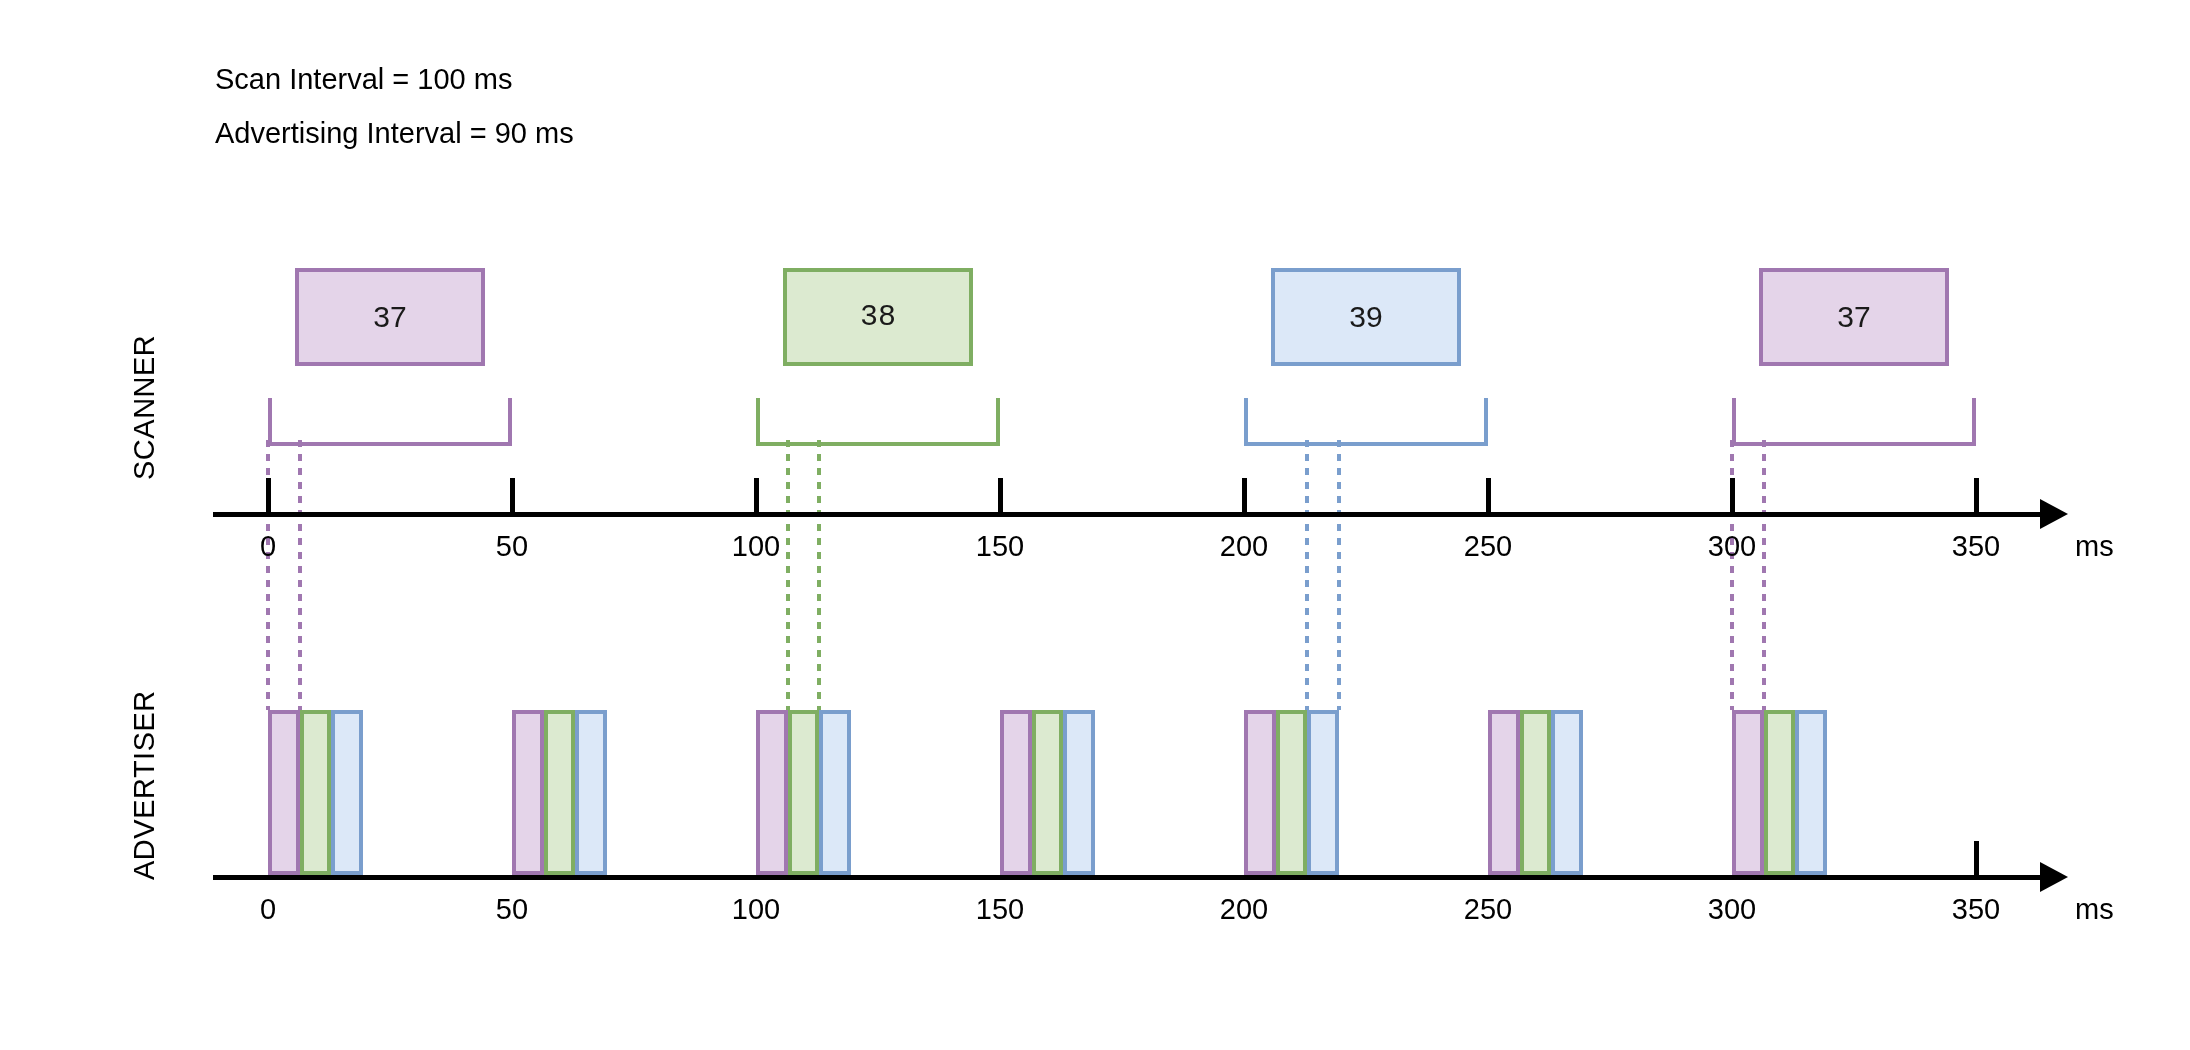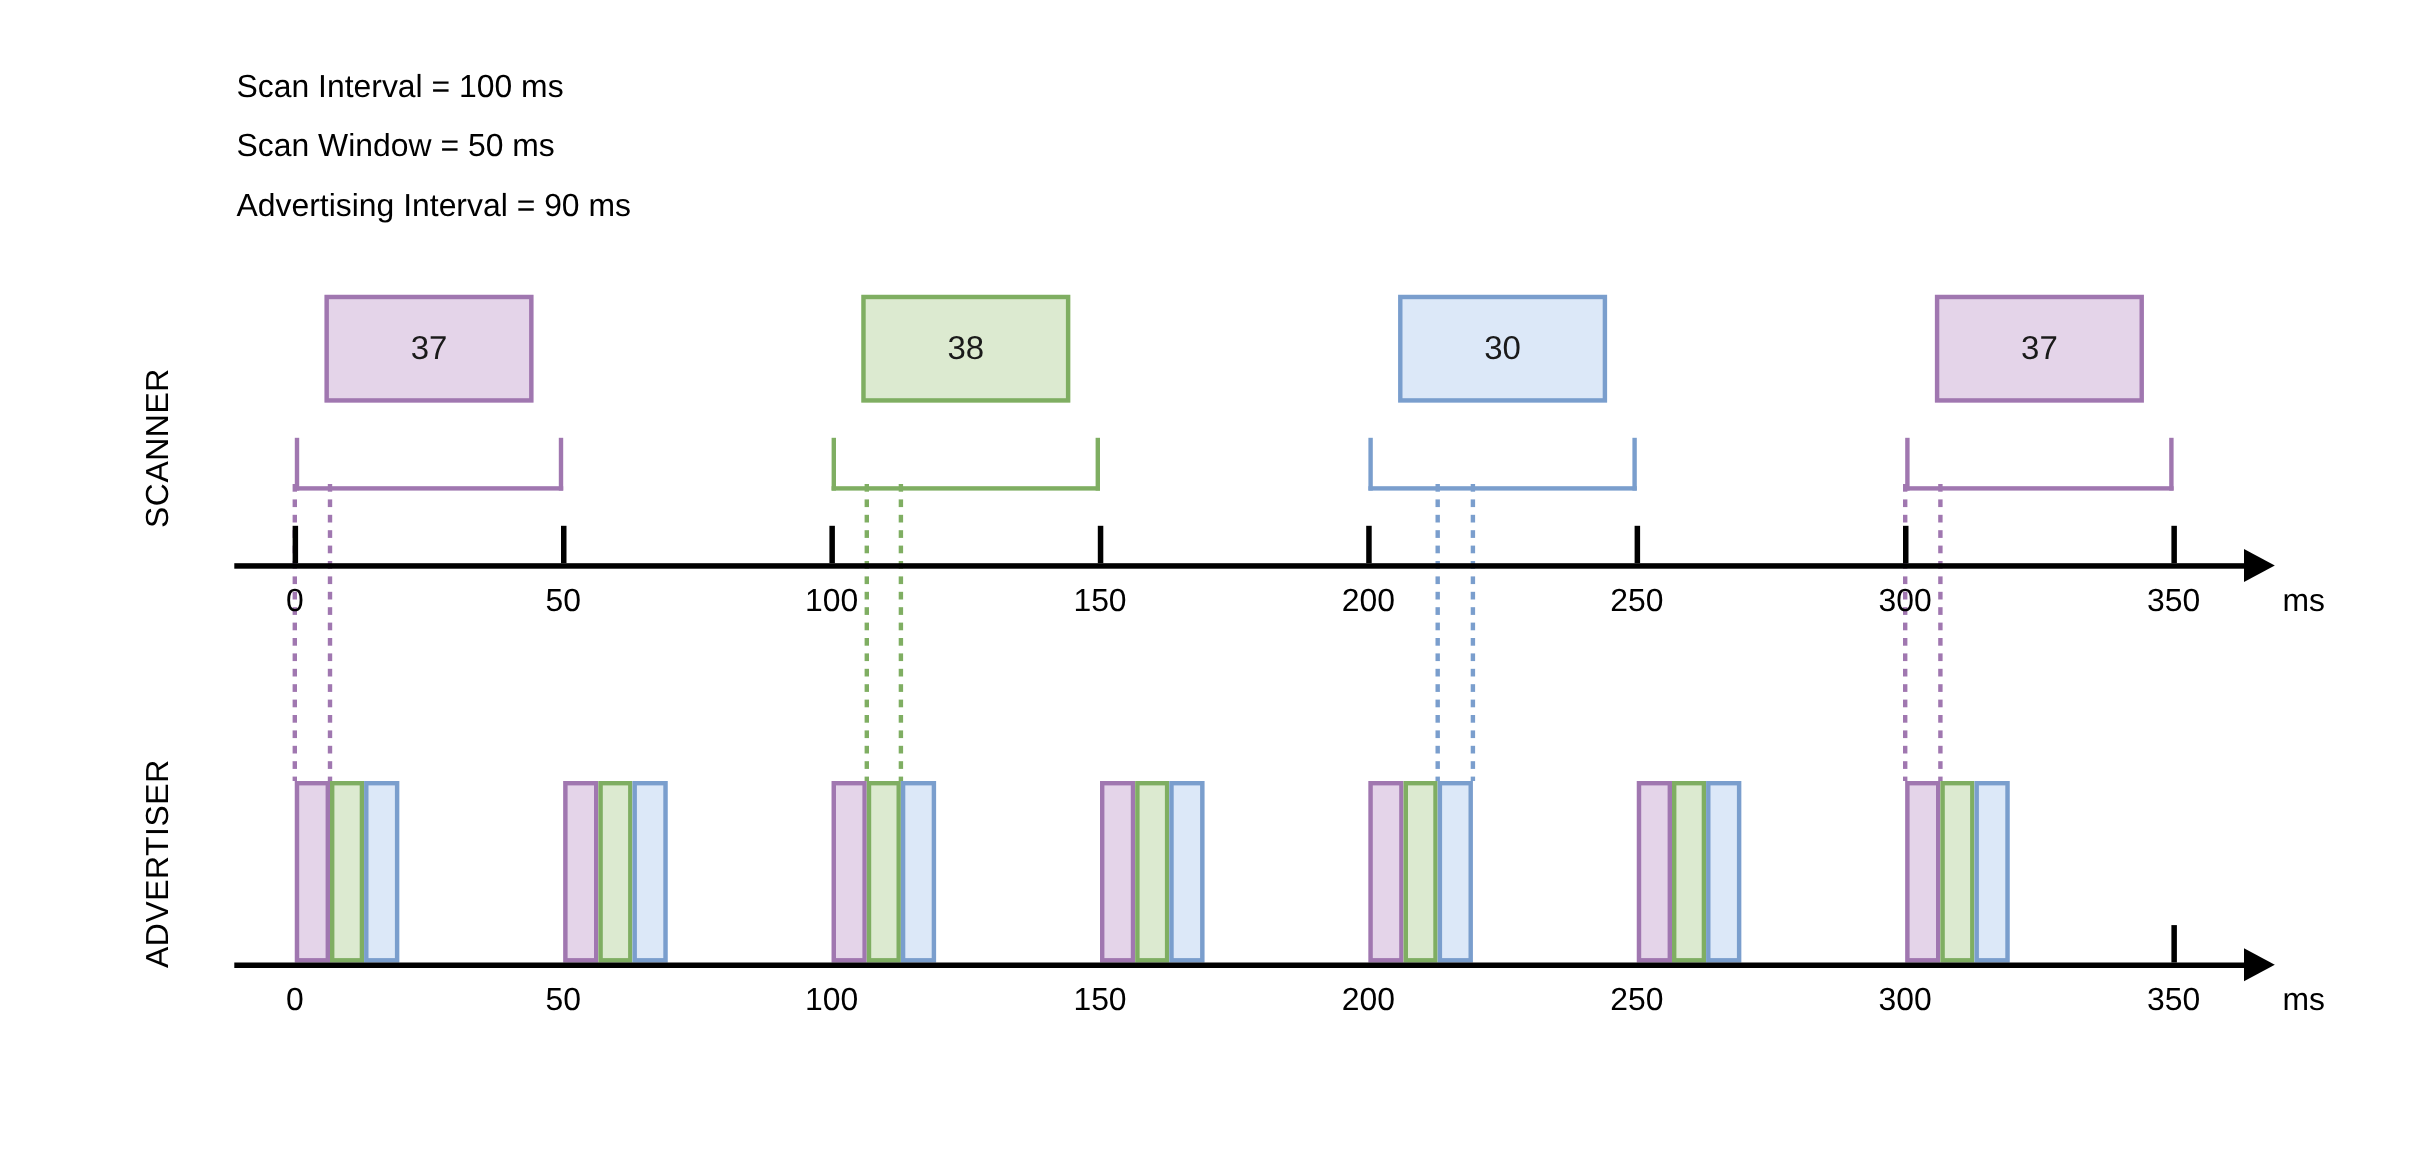--- a/index.html
+++ b/index.html
@@ -117,46 +117,45 @@
     border-style: solid;
   }
 </style>
 </head>
 <body>
 
 <div id="stage">
 
   <div class="params">
     <div id="p0">Scan Interval = 100 ms</div>
-    <div id="p1">Scan Window = 50 ms</div>
     <div id="p2">Advertising Interval = 90 ms</div>
   </div>
 
   <div class="vlabel" id="scanner-label">SCANNER</div>
   <div class="vlabel" id="advertiser-label">ADVERTISER</div>
 
   <div id="scanner-layer">
       <div class="chan-box" style="left: 294.84px; top: 268px; width: 190.32px; height: 98px; background: rgb(228, 212, 233); border-color: rgb(160, 119, 176);">
         <span>37</span>
       </div>
       <div class="bracket" style="left: 268px; top: 398px; width: 244px; height: 48px;">
         <div class="bar" style="width: 100%; background: rgb(160, 119, 176);"></div>
         <div class="cap cap-left" style="background: rgb(160, 119, 176);"></div>
         <div class="cap cap-right" style="background: rgb(160, 119, 176);"></div>
       </div>
-      <div class="chan-box" style="left: 782.84px; top: 268px; width: 190.32px; height: 98px; background: rgb(220, 234, 208); border-color: rgb(127, 174, 98);">
+      <div class="chan-box" style="left: 782.84px; top: 268px; width: 190.32px; height: 98px; background: rgb(220, 234, 208); border-color: rgb(127, 174, 98); font-family: Liberation Mono, monospace;">
         <span>38</span>
       </div>
       <div class="bracket" style="left: 756px; top: 398px; width: 244px; height: 48px;">
         <div class="bar" style="width: 100%; background: rgb(127, 174, 98);"></div>
         <div class="cap cap-left" style="background: rgb(127, 174, 98);"></div>
         <div class="cap cap-right" style="background: rgb(127, 174, 98);"></div>
       </div>
       <div class="chan-box" style="left: 1270.84px; top: 268px; width: 190.32px; height: 98px; background: rgb(220, 232, 248); border-color: rgb(122, 158, 205);">
-        <span>30</span>
+        <span>39</span>
       </div>
       <div class="bracket" style="left: 1244px; top: 398px; width: 244px; height: 48px;">
         <div class="bar" style="width: 100%; background: rgb(122, 158, 205);"></div>
         <div class="cap cap-left" style="background: rgb(122, 158, 205);"></div>
         <div class="cap cap-right" style="background: rgb(122, 158, 205);"></div>
       </div>
       <div class="chan-box" style="left: 1758.84px; top: 268px; width: 190.32px; height: 98px; background: rgb(228, 212, 233); border-color: rgb(160, 119, 176);">
         <span>37</span>
       </div>
       <div class="bracket" style="left: 1732px; top: 398px; width: 244px; height: 48px;">

